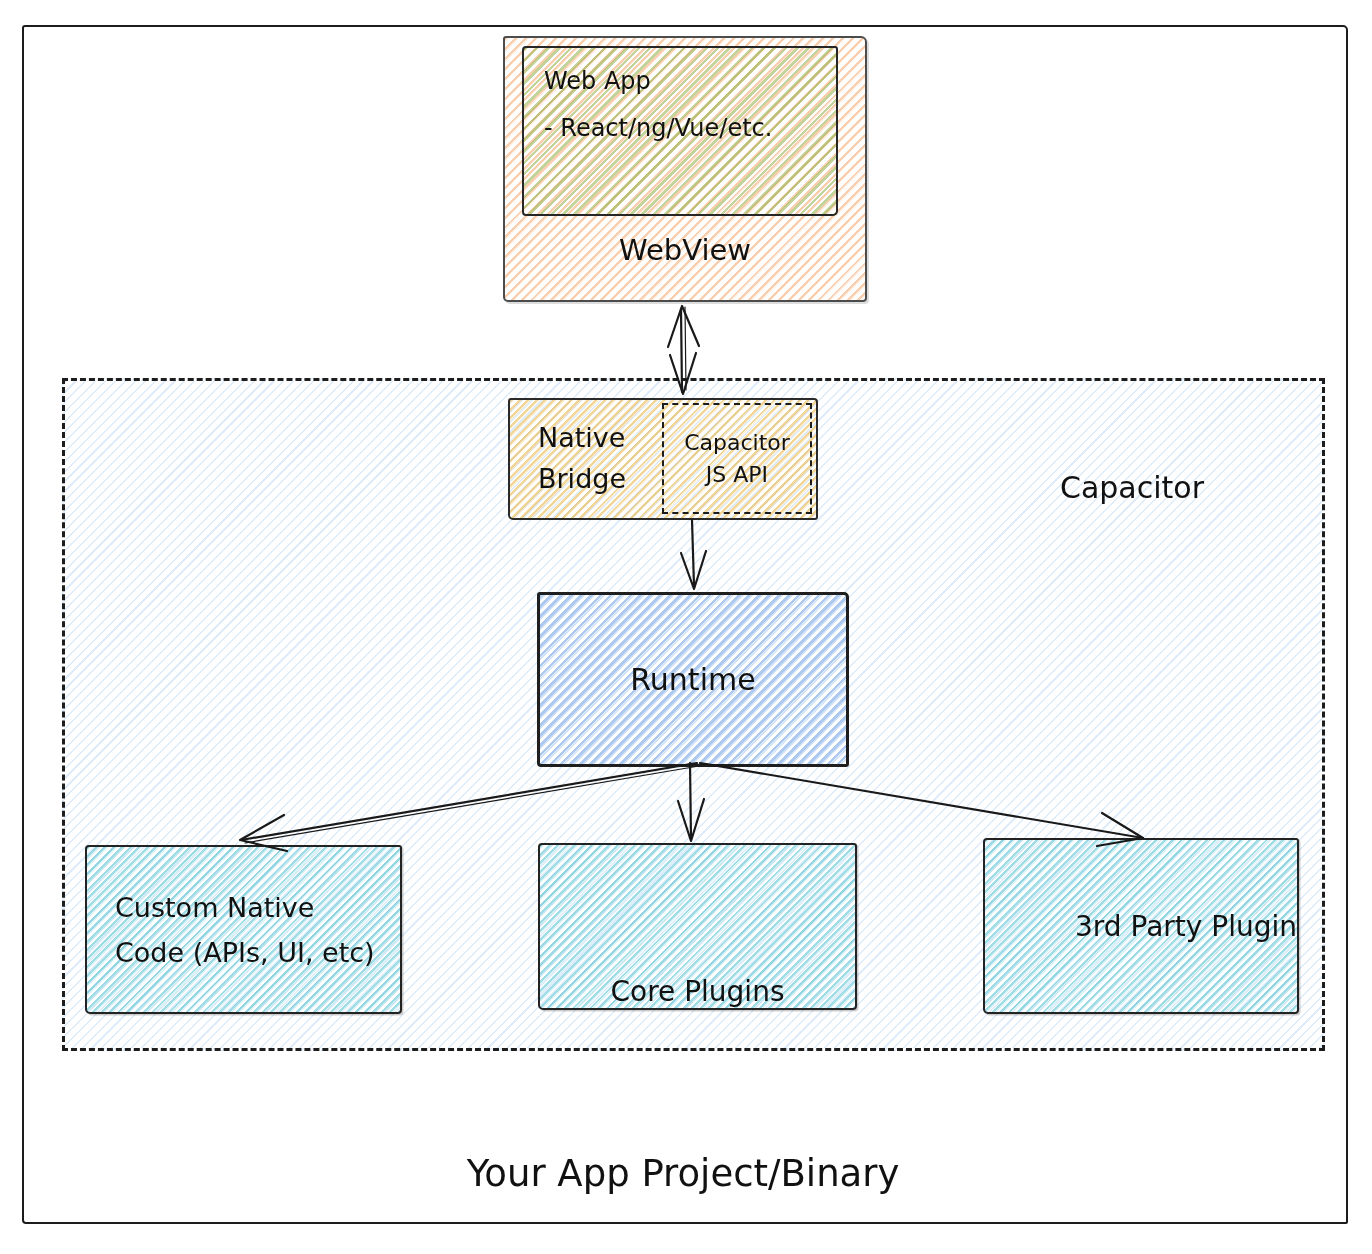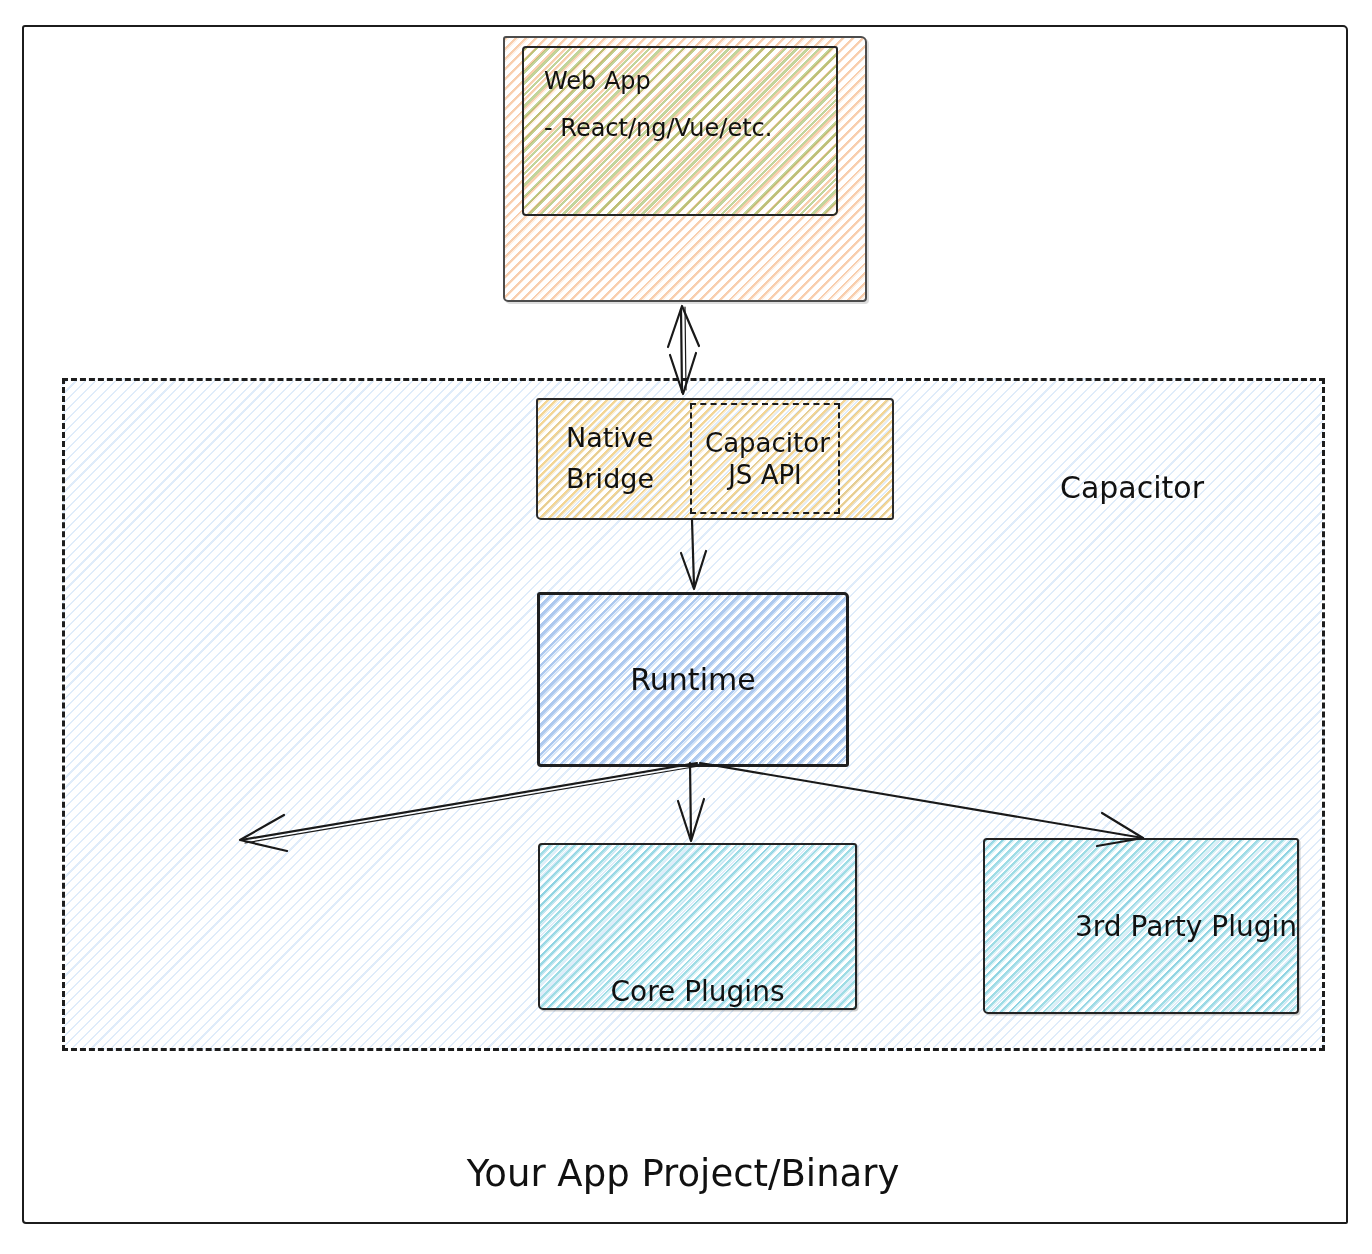--- a/index.html
+++ b/index.html
@@ -81,41 +81,40 @@
     width: 1257px; height: 667px;
     border: 3px dashed #1d1d1d;
   }
   .capacitor-label {
     left: 1060px; top: 470px;
     width: 200px;
     font-size: 30px;
   }
 
   .bridge-box {
-    left: 536px; top: 398px;
+    left: 508px; top: 398px;
     width: 306px; height: 118px;
     border: 2.5px solid #2a2a2a;
     border-radius: 3px 4px 3px 5px;
-    padding-left: 48px;
   }
   .bridge-label {
     left: 28px; top: 17px;
     width: 130px;
     font-size: 27px;
     line-height: 41px;
   }
   .jsapi-box {
     left: 152px; top: 3px;
     width: 146px; height: 107px;
     border: 2.5px dashed #1c1c1c;
     display: flex; align-items: center; justify-content: center;
     text-align: center;
   }
   .jsapi-label {
-    font-size: 26px;
+    font-size: 22px;
     line-height: 32px;
     width: 120px;
   }
 
   .runtime-box {
     left: 537px; top: 592px;
     width: 306px; height: 169px;
     border: 3px solid #1f1f1f;
     border-radius: 3px 5px 3px 4px;
     display: flex; align-items: center; justify-content: center;
@@ -162,36 +161,40 @@
 
   <div class="abs outer-frame"></div>
 
   <div class="abs webview-box hatch-orange">
     <div class="abs webapp-box hatch-green">
       <div class="abs webapp-text">
         <div>Web App</div>
         <div>- React/ng/Vue/etc.</div>
       </div>
     </div>
+    <div class="abs webview-label">WebView</div>
   </div>
 
   <div class="abs capacitor-container hatch-lightblue"></div>
   <div class="abs capacitor-label">Capacitor</div>
 
   <div class="abs bridge-box hatch-yellow">
     <div class="abs bridge-label">Native Bridge</div>
     <div class="abs jsapi-box">
       <div class="jsapi-label">Capacitor JS API</div>
     </div>
   </div>
 
   <div class="abs runtime-box hatch-blue">
     <div class="runtime-label">Runtime</div>
   </div>
 
+  <div class="abs plugin-box custom-box hatch-cyan">
+    <div class="custom-label">Custom Native Code (APIs, UI, etc)</div>
+  </div>
   <div class="abs plugin-box core-box hatch-cyan">
     <div class="plugin-center-label">Core Plugins</div>
   </div>
   <div class="abs plugin-box third-box hatch-cyan">
     <div class="plugin-center-label">3rd Party Plugin</div>
   </div>
 
   <div class="abs footer-label">Your App Project/Binary</div>
 
   <svg class="arrows-layer" viewBox="0 0 1372 1254" xmlns="http://www.w3.org/2000/svg">

